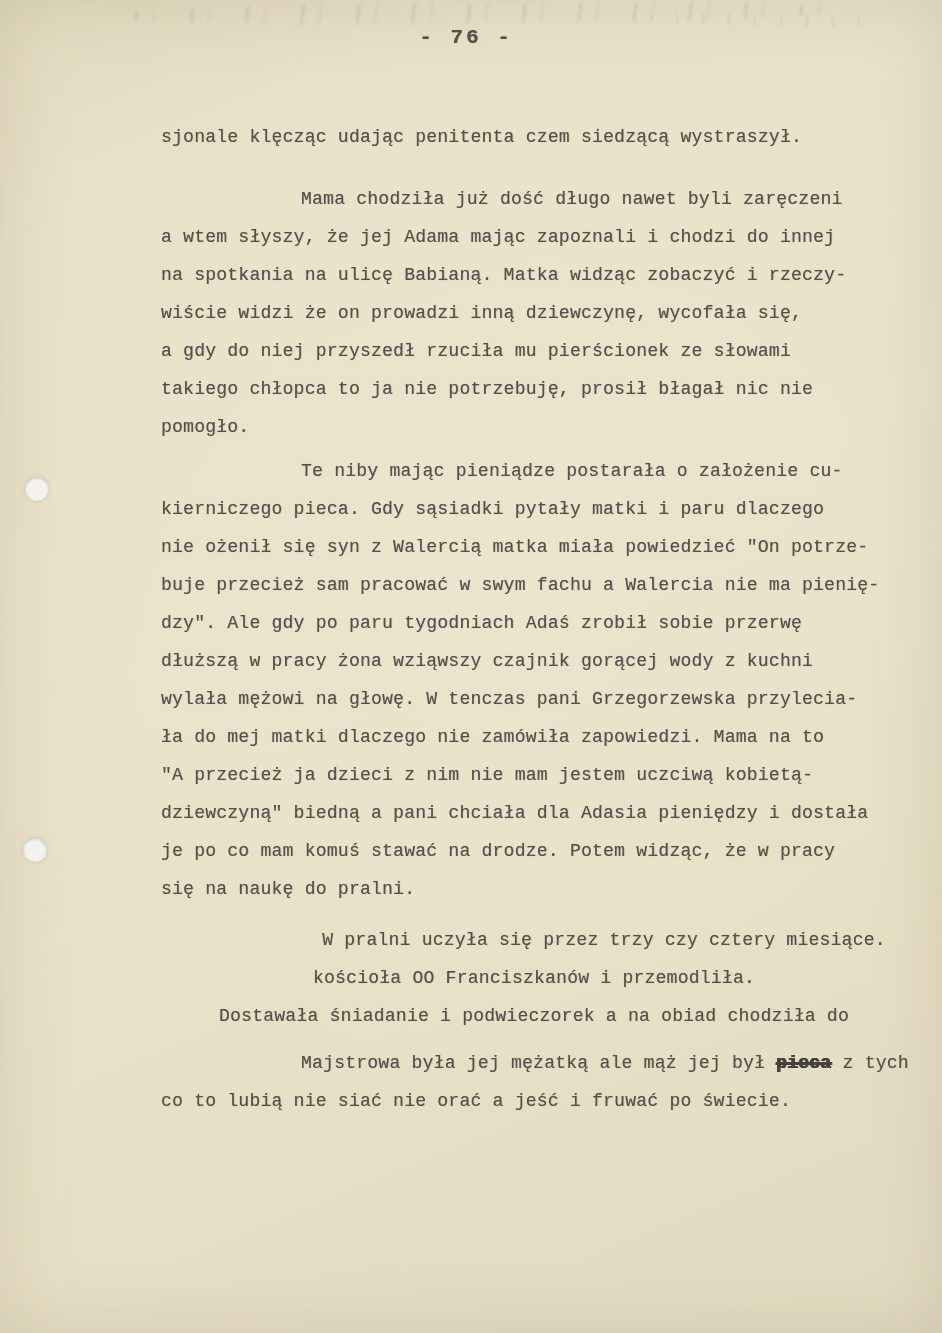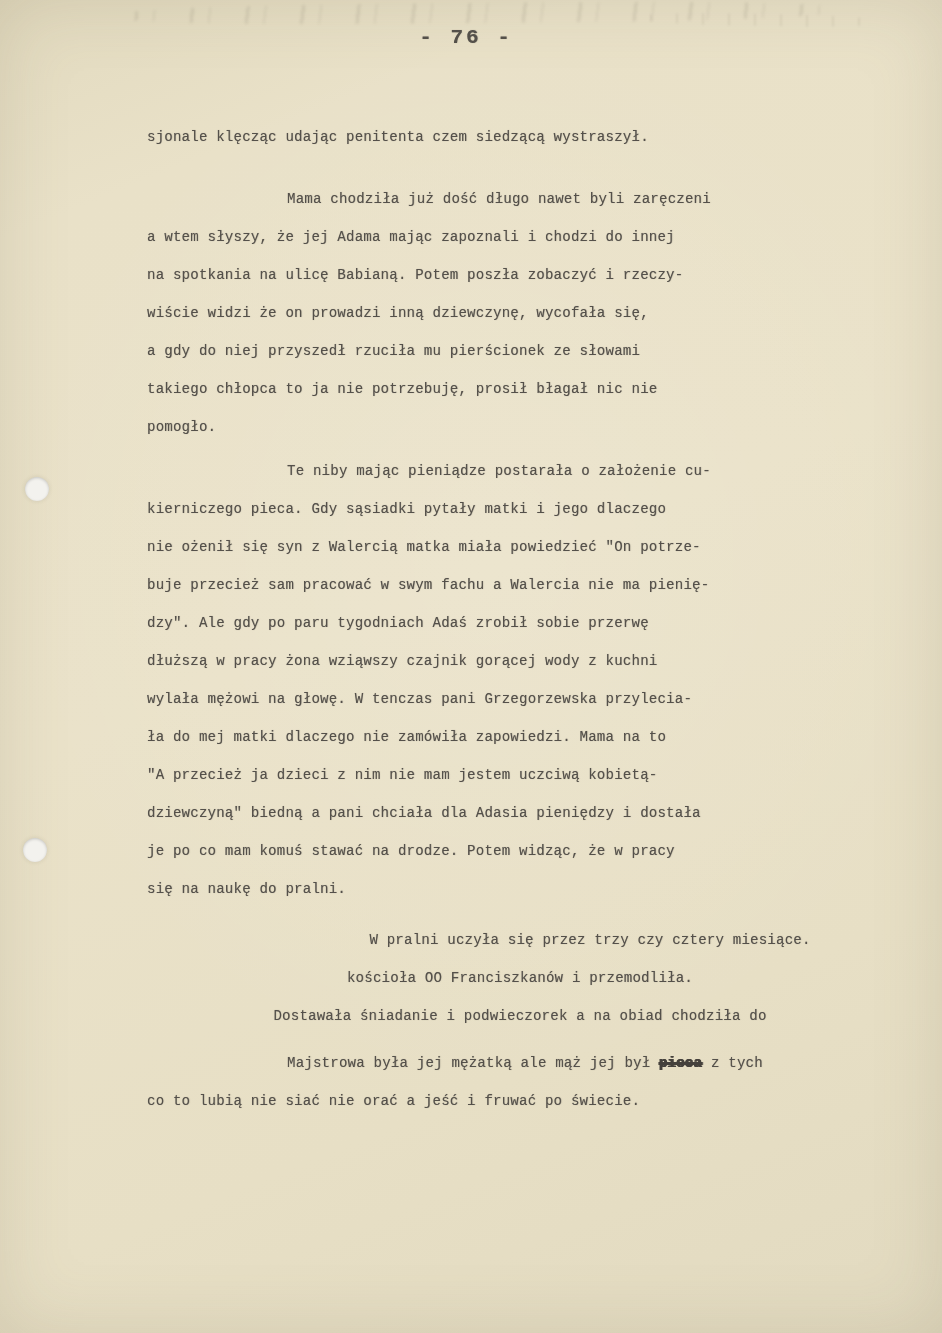--- a/index.html
+++ b/index.html
@@ -40,22 +40,22 @@
     border-radius:40%;
   }
   .page-number{
     position:absolute;top:26px;left:0;right:10px;
     text-align:center;
     font-size:21px;font-weight:bold;letter-spacing:3px;
     color:var(--ink);
     text-shadow:0.4px 0.4px 0.8px rgba(84,80,74,0.5);
   }
   .text-block{
-    position:absolute;left:147px;top:118px;width:746px;
-    font-size:14px;line-height:38px;letter-spacing:0.25px;
+    position:absolute;left:161px;top:118px;width:746px;
+    font-size:18px;line-height:38px;letter-spacing:0.25px;
     color:var(--ink);
     text-shadow:0.35px 0.35px 0.75px rgba(84,80,74,0.5);
   }
   .paragraph{margin:0;}
   .paragraph.indent .line:first-child{text-indent:140px;}
   .paragraph:nth-child(2){margin-top:24px;}
   .paragraph:nth-child(3){margin-top:6px;}
   .paragraph:nth-child(4){margin-top:13px;text-align:center;}
   .paragraph:nth-child(5){margin-top:9px;}
   .line{white-space:nowrap;}
@@ -78,29 +78,29 @@
   <div class="bleed-marks"></div>
   <div class="bleed-marks-2"></div>
   <div class="page-number">- 76 -</div>
   <div class="text-block" id="text-block">
       <div class="paragraph">
         <div class="line">sjonale klęcząc udając penitenta czem siedzącą wystraszył.</div>
       </div>
       <div class="paragraph indent">
         <div class="line">Mama chodziła już dość długo nawet byli zaręczeni</div>
         <div class="line">a wtem słyszy, że jej Adama mając zapoznali i chodzi do innej</div>
-        <div class="line">na spotkania na ulicę Babianą. Potem poszła zobaczyć i rzeczy-</div>
+        <div class="line">na spotkania na ulicę Babianą. Matka widząc zobaczyć i rzeczy-</div>
         <div class="line">wiście widzi że on prowadzi inną dziewczynę, wycofała się,</div>
         <div class="line">a gdy do niej przyszedł rzuciła mu pierścionek ze słowami</div>
         <div class="line">takiego chłopca to ja nie potrzebuję, prosił błagał nic nie</div>
         <div class="line">pomogło.</div>
       </div>
       <div class="paragraph indent">
         <div class="line">Te niby mając pieniądze postarała o założenie cu-</div>
-        <div class="line">kierniczego pieca. Gdy sąsiadki pytały matki i jego dlaczego</div>
+        <div class="line">kierniczego pieca. Gdy sąsiadki pytały matki i paru dlaczego</div>
         <div class="line">nie ożenił się syn z Walercią matka miała powiedzieć "On potrze-</div>
         <div class="line">buje przecież sam pracować w swym fachu a Walercia nie ma pienię-</div>
         <div class="line">dzy". Ale gdy po paru tygodniach Adaś zrobił sobie przerwę</div>
         <div class="line">dłuższą w pracy żona wziąwszy czajnik gorącej wody z kuchni</div>
         <div class="line">wylała mężowi na głowę. W tenczas pani Grzegorzewska przylecia-</div>
         <div class="line">ła do mej matki dlaczego nie zamówiła zapowiedzi. Mama na to</div>
         <div class="line">"A przecież ja dzieci z nim nie mam jestem uczciwą kobietą-</div>
         <div class="line">dziewczyną" biedną a pani chciała dla Adasia pieniędzy i dostała</div>
         <div class="line">je po co mam komuś stawać na drodze. Potem widząc, że w pracy</div>
         <div class="line">się na naukę do pralni.</div>

